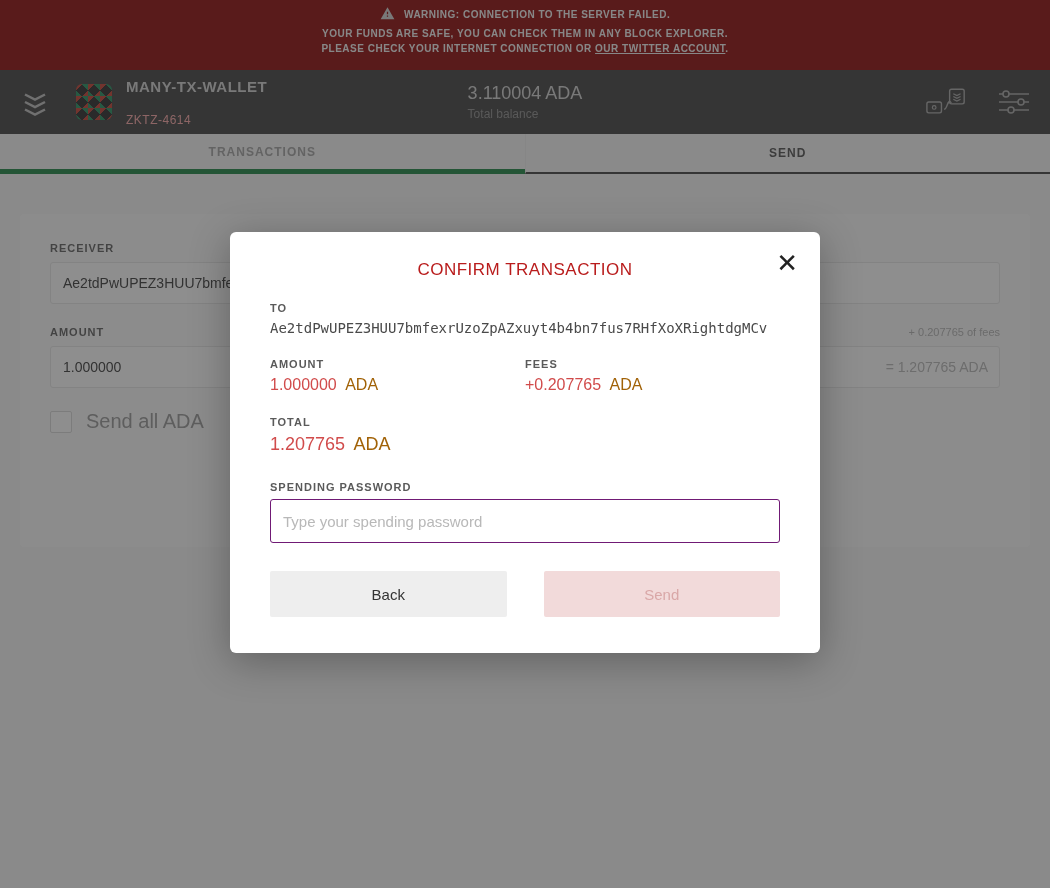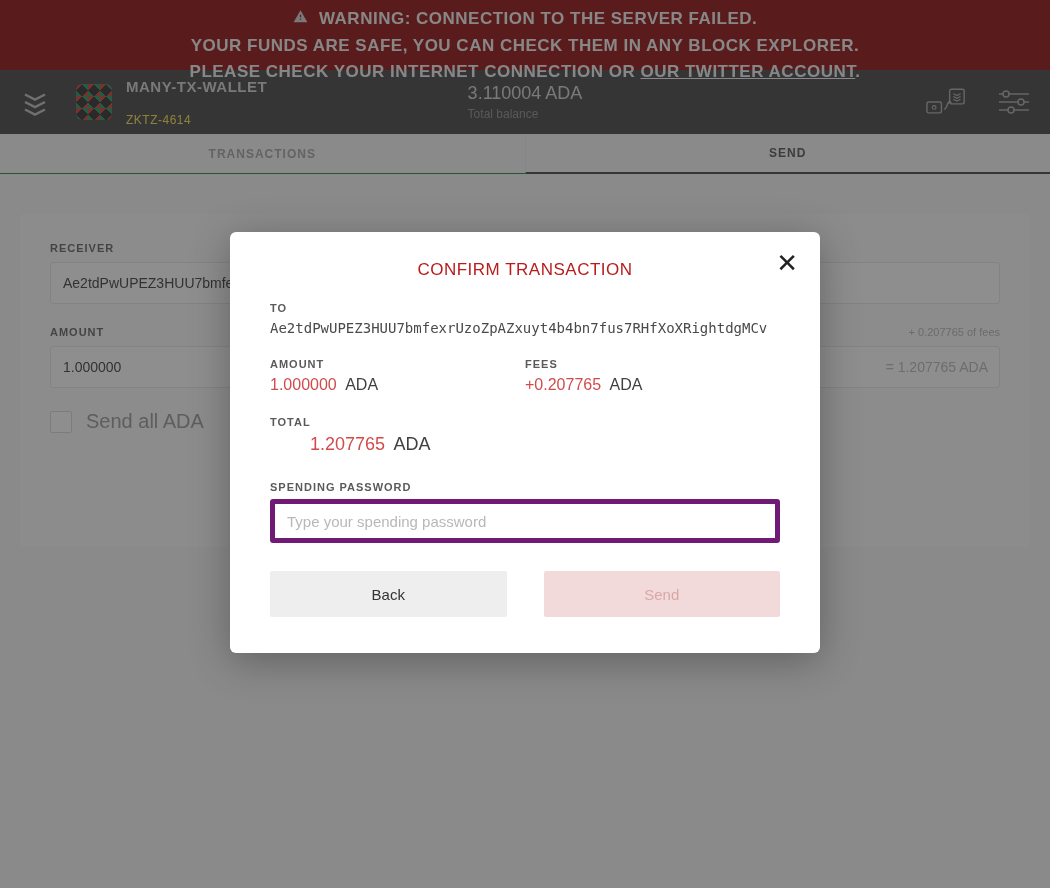--- a/index.html
+++ b/index.html
@@ -1,43 +1,43 @@
 <!DOCTYPE html>
 <html><head>
 <meta charset="utf-8">
 <style>
   * { box-sizing: border-box; margin: 0; padding: 0; font-family: -apple-system, "Helvetica Neue", Arial, sans-serif; }
   body { width: 1050px; height: 888px; background: #f5f5f5; overflow: hidden; position: relative; }
 
   
-  .banner { background: #8b0000; color: #f0f0f0; text-align: center; padding: 6px 0 8px; font-size: 17px; letter-spacing: 0.5px; font-weight: 600; line-height: 1.55; height: 70px; }
+  .banner { background: #8b0000; color: #f0f0f0; text-align: center; padding: 6px 0 8px; font-size: 10px; letter-spacing: 0.5px; font-weight: 600; line-height: 1.55; height: 70px; }
   .banner a { color: #f0f0f0; text-decoration: underline; }
   .banner .warn-icon { display: inline-block; vertical-align: middle; margin-right: 6px; }
 
   
   .header { background: #3b3b3b; color: #bdbdbd; height: 64px; display: flex; align-items: center; padding: 0 16px; }
   .header .logo { width: 38px; height: 38px; margin-right: 22px; display:flex; align-items:center; justify-content:center;}
   .header .avatar { width: 36px; height: 36px; border-radius: 6px; background:
       linear-gradient(45deg,#1b8a5a 25%,transparent 25%),
       linear-gradient(-45deg,#c0392b 25%,transparent 25%),
       linear-gradient(45deg,transparent 75%,#1b8a5a 75%),
       linear-gradient(-45deg,transparent 75%,#c0392b 75%);
       background-size: 12px 12px;
       background-color:#222; margin-right: 14px; }
   .header .wallet-name { font-size: 15px; font-weight: 600; color:#d0d0d0; letter-spacing: 0.5px; }
-  .header .wallet-sub { font-size: 12px; color:#fde047; letter-spacing:0.5px; margin-top:18px;}
+  .header .wallet-sub { font-size: 12px; color:#fca5a5; letter-spacing:0.5px; margin-top:18px;}
   .header .balance-wrap { position:absolute; left:50%; transform:translateX(-50%); }
   .header .balance { font-size: 18px; color:#d0d0d0; font-weight:500; }
   .header .balance-label { font-size: 12px; color:#8a8a8a; margin-top:3px;}
   .header .icons-right { margin-left:auto; display:flex; gap:28px; align-items:center; }
   .header .hicon { width:40px; height:30px; display:flex; align-items:center; justify-content:center; }
 
   
   .tabs { display:flex; height:40px; background:#f5f5f5; }
-  .tab { flex:1; display:flex; align-items:center; justify-content:center; font-size:12px; letter-spacing:1px; font-weight:600; color:#a0a0a0; border-bottom:1px solid #15803d; }
+  .tab { flex:1; display:flex; align-items:center; justify-content:center; font-size:12px; letter-spacing:1px; font-weight:600; color:#a0a0a0; border-bottom:5px solid #15803d; }
   .tab.active { color:#4a4a4a; border-bottom:2px solid #3b3b3b; background:#fff0; }
   .tab.sep { border-left:1px solid #ededed; }
 
   
   .card { margin:40px 20px 0; background:#fbfbfb; border-radius:4px; padding:28px 30px 40px; }
   .flabel { font-size:11px; letter-spacing:1px; font-weight:600; color:#5a5a5a; margin-bottom:8px; }
   .finput { width:100%; height:42px; border:1px solid #e6e6e6; border-radius:3px; background:#fff; padding:0 12px; font-size:14px; color:#333; }
   .finput::placeholder { color:#b0b0b0; }
   .row-amt { display:flex; align-items:baseline; justify-content:space-between; margin-top:22px; }
   .fees-hint { font-size:11px; color:#b0b0b0; }
@@ -51,24 +51,24 @@
   
   .overlay { position:absolute; inset:0; background:rgba(50,50,50,0.55); display:flex; align-items:flex-start; justify-content:center; padding-top:232px; }
   .modal { width:590px; background:#fff; border-radius:6px; padding:28px 40px 36px; position:relative; box-shadow:0 8px 40px rgba(0,0,0,0.3); }
   .modal h2 { font-size:17px; font-weight:500; text-align:center; letter-spacing:0.5px; color:#b91c1c; margin-bottom:22px; }
   .modal .close { position:absolute; top:18px; right:22px; font-size:26px; line-height:1; cursor:pointer; color:#222; }
   .mlabel { font-size:11px; letter-spacing:1px; font-weight:600; color:#5a5a5a; margin-bottom:6px; }
   .mono { font-family: "SFMono-Regular", Consolas, monospace; font-size:14px; color:#4a4a4a; letter-spacing:0; }
   .row2 { display:flex; gap:0; margin-top:22px; }
   .col { flex:1; }
   .redval { color:#d14b4b; font-size:16px; }
-  .curr { color:#404040; font-size:16px; margin-left:4px; }
-  .total .redval { font-size:18px;margin-left:40px; }
+  .curr { color:#a16207; font-size:16px; margin-left:4px; }
+  .total .redval { font-size:18px; }
   .total .curr { font-size:18px; }
-  .minput { width:100%; height:44px; border:5px solid #701a75; border-radius:3px; padding:0 12px; font-size:15px; color:#333; }
+  .minput { width:100%; height:44px; border:1px solid #701a75; border-radius:3px; padding:0 12px; font-size:15px; color:#333; }
   .minput::placeholder { color:#b8b8b8; }
   .mrow-btn { display:flex; gap:37px; margin-top:28px; }
   .mbtn { flex:1; height:46px; border:none; border-radius:2px; font-size:15px; cursor:pointer; }
   .mbtn.back { background:#eeeeee; color:#333; }
   .mbtn.send { background:#f2dada; color:#d9a7a7; }
 </style>
 </head>
 <body>
 
 <div class="banner">

